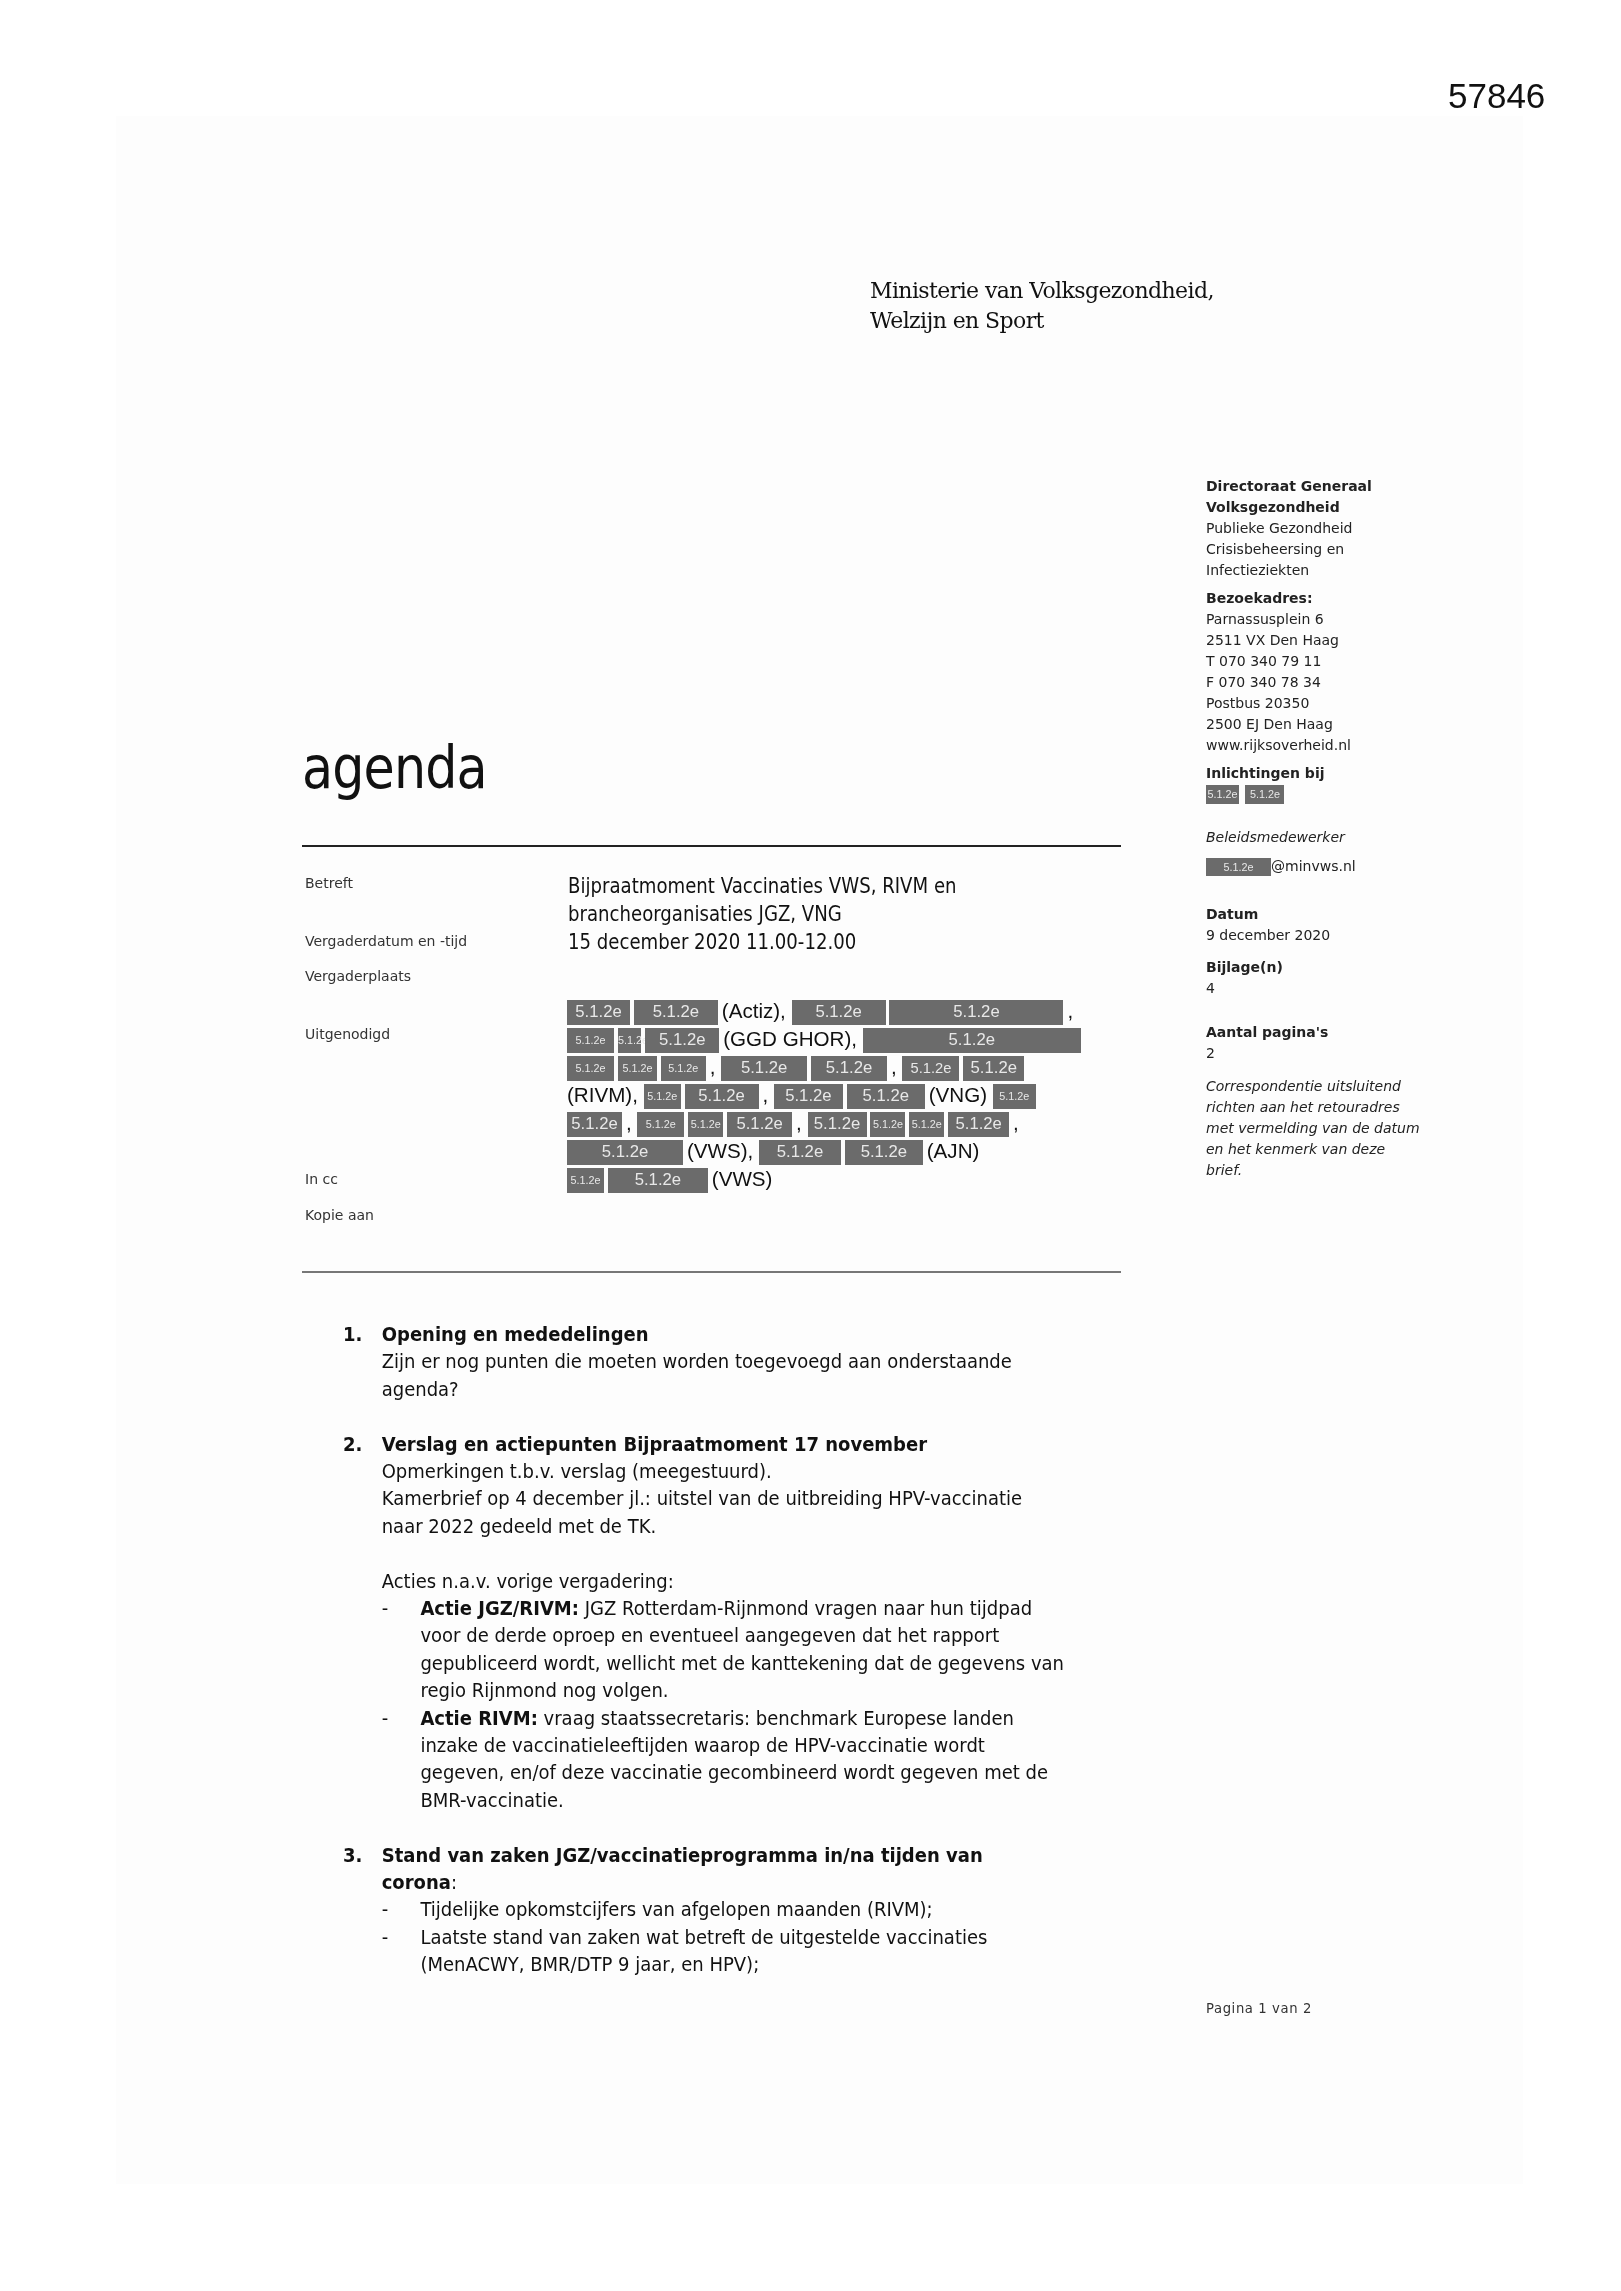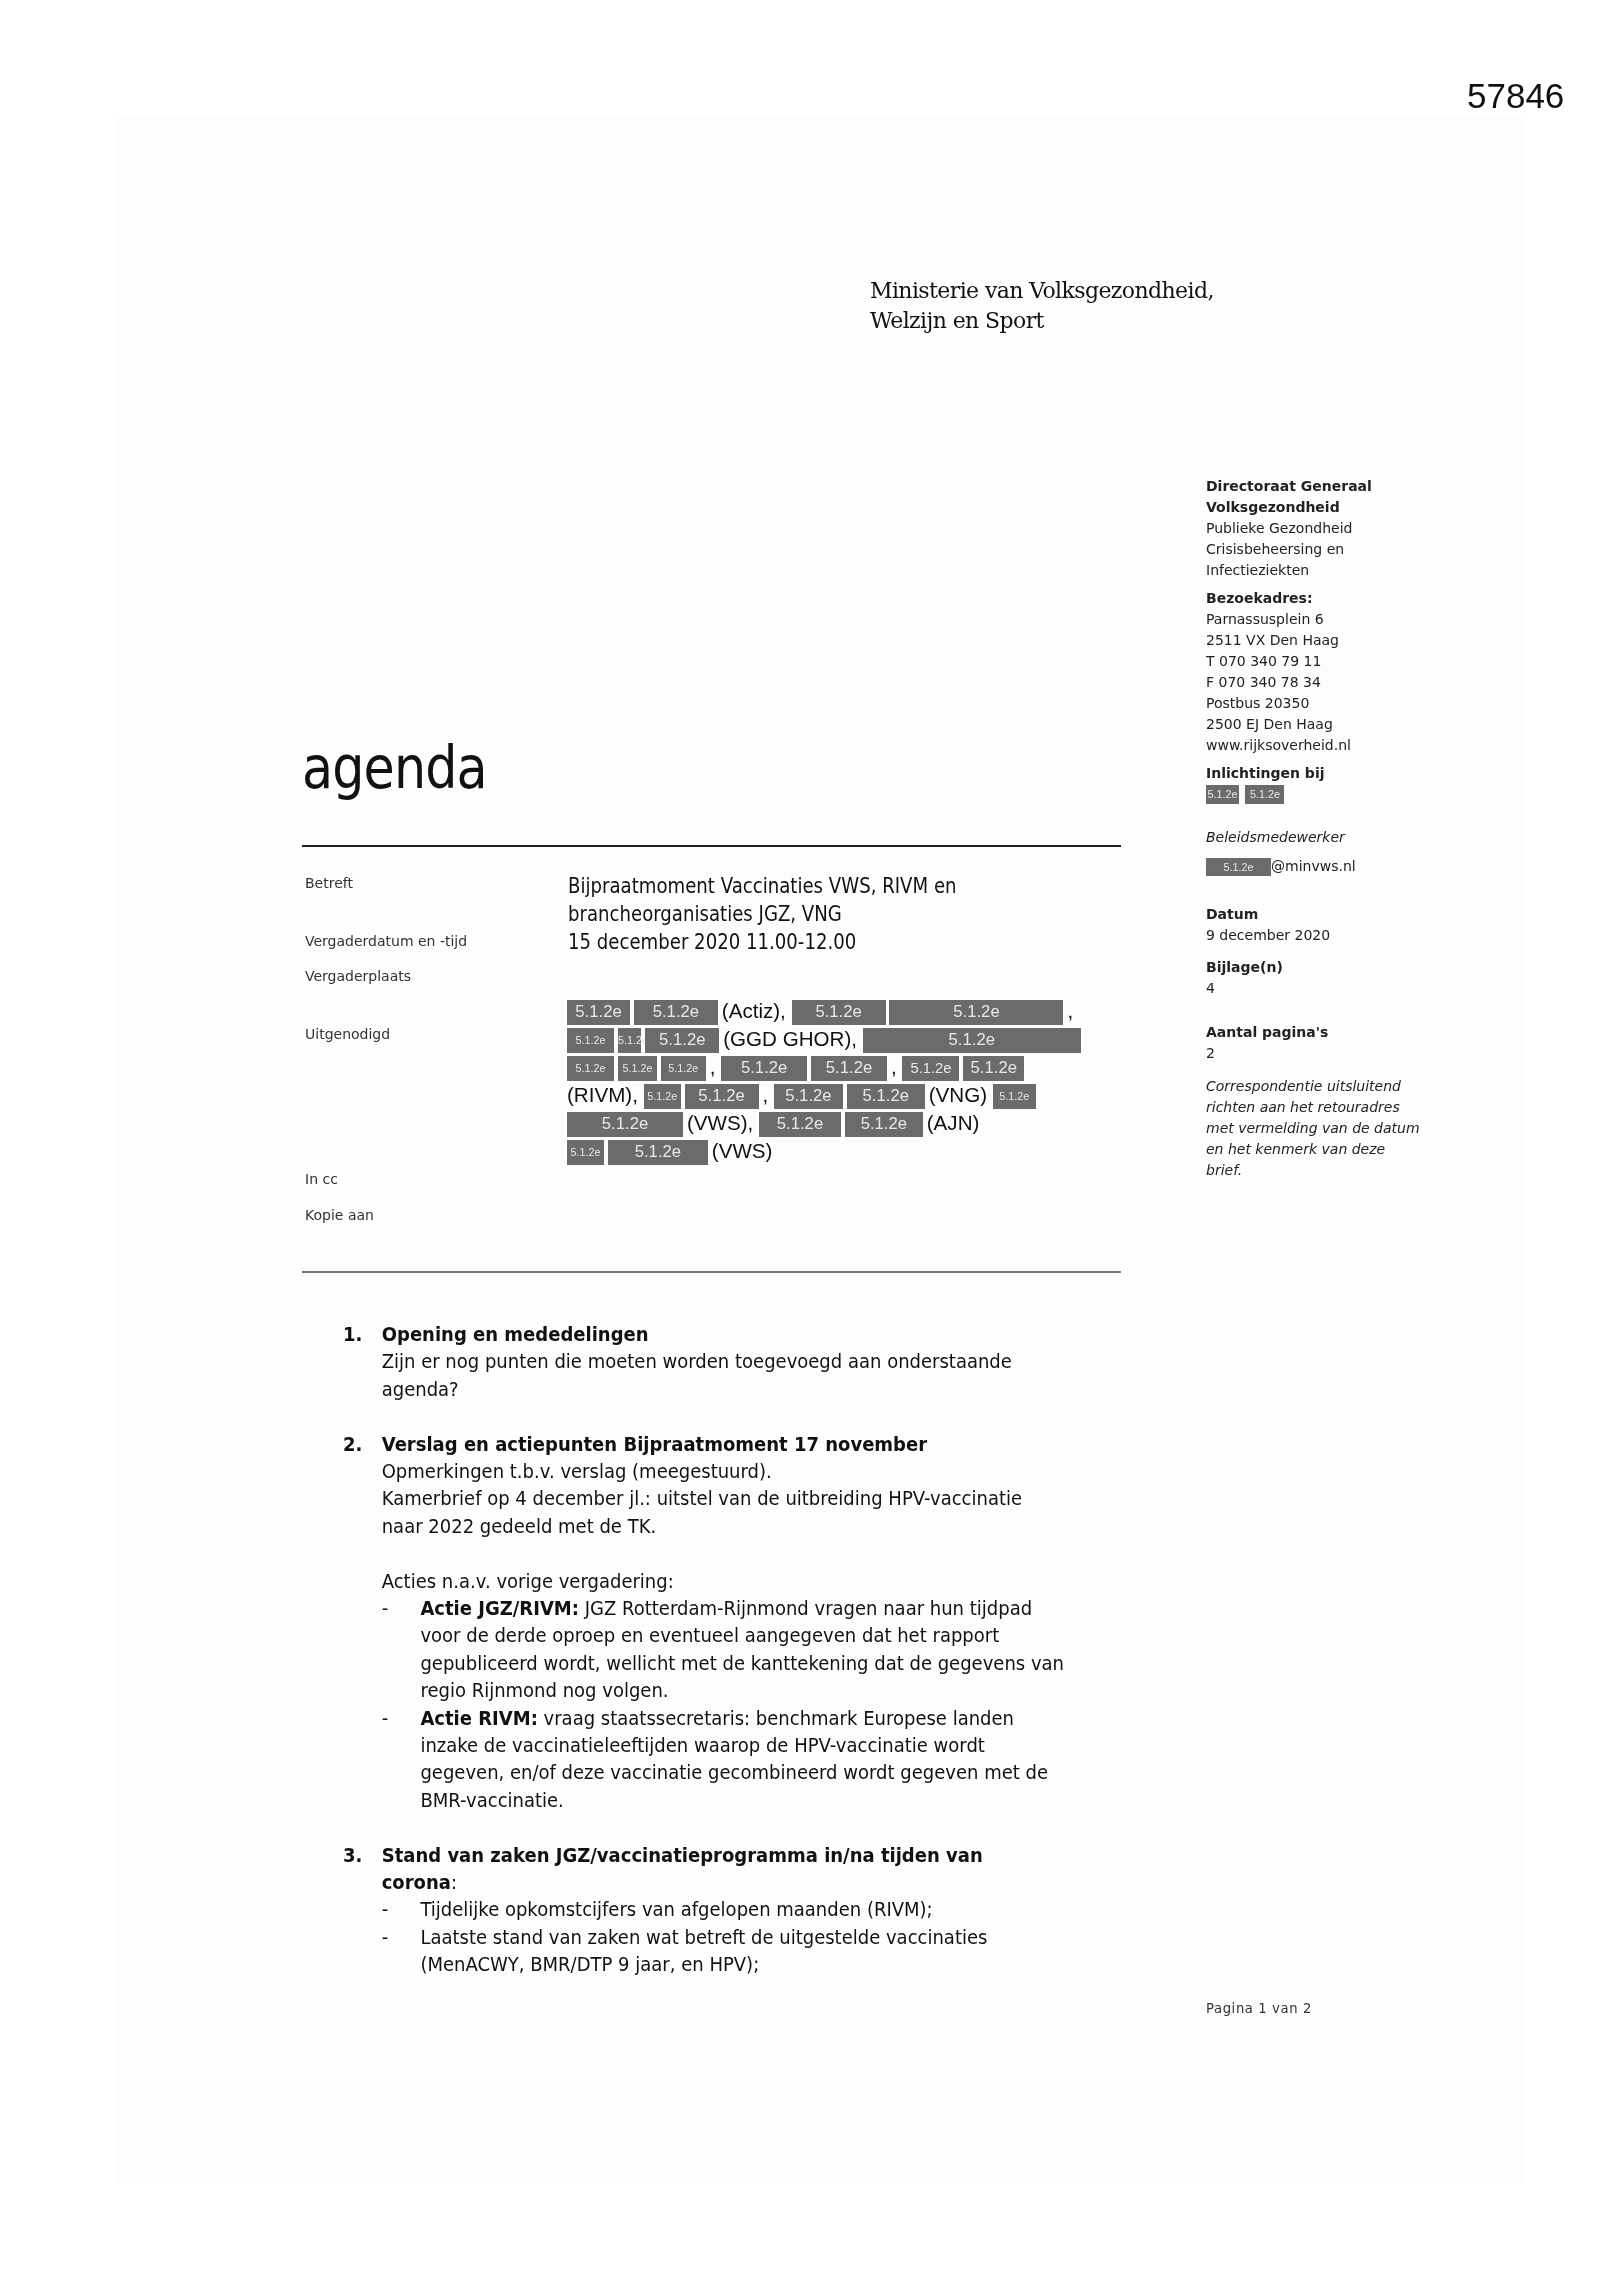--- a/index.html
+++ b/index.html
@@ -1,20 +1,20 @@
 <!DOCTYPE html>
 <html><head>
 <meta charset="utf-8">
 <style>
   * { box-sizing: border-box; margin: 0; padding: 0; }
   html, body { width: 1621px; height: 2292px; background: #ffffff; }
   body { position: relative; font-family: "DejaVu Sans", sans-serif; color: #111; overflow: hidden; }
   .scan-area { position: absolute; left: 116px; top: 116px; width: 1407px; height: 2068px; background: #fdfdfd; }
 
-  .docnum { position: absolute; left: 1448px; top: 76px; font-family: "Liberation Sans", sans-serif; font-size: 35px; color: #111; margin-left: 19px; }
+  .docnum { position: absolute; left: 1448px; top: 76px; font-family: "Liberation Sans", sans-serif; font-size: 35px; color: #111; }
 
   .ministry { position: absolute; left: 870px; top: 276px; font-family: "DejaVu Serif", serif; font-size: 22px; line-height: 30px; color: #111; letter-spacing: -0.6px; }
 
   .sidebar { position: absolute; left: 1206px; top: 476px; width: 294px; font-size: 14px; line-height: 21px; color: #222; }
   .sidebar .sb-title { font-weight: bold; }
   .sidebar .sb-block { margin-bottom: 6.9px; }
   .sidebar .it { font-style: italic; }
   .redact { display: inline-block; background: #6b6b6b; color: #e8e8e8; font-family: "Liberation Sans", sans-serif; text-align: center; vertical-align: middle; }
   .sidebar .redact { height: 18.6px; line-height: 18.6px; font-size: 10.8px; }
 
@@ -138,20 +138,25 @@
   <div class="inv-line">
     <span class="redact sm" style="width:47px;">5.1.2e</span><span class="redact sm" style="width:39px;">5.1.2e</span><span class="redact sm" style="width:45px;">5.1.2e</span><span>,</span>
     <span class="redact" style="width:86px;">5.1.2e</span><span class="redact" style="width:76px;">5.1.2e</span><span>,</span>
     <span class="redact" style="width:57px;font-size:14.7px;">5.1.2e</span><span class="redact" style="width:61px;">5.1.2e</span>
   </div>
   <div class="inv-line">
     <span>(RIVM),</span>
     <span class="redact sm" style="width:37px;">5.1.2e</span><span class="redact" style="width:74px;">5.1.2e</span><span>,</span>
     <span class="redact" style="width:69px;">5.1.2e</span><span class="redact" style="width:78px;">5.1.2e</span><span>(VNG)</span>
     <span class="redact sm" style="width:43px;">5.1.2e</span>
+  </div>
+  <div class="inv-line">
+    <span class="redact" style="width:55px;">5.1.2e</span><span>,</span>
+    <span class="redact sm" style="width:47px;">5.1.2e</span><span class="redact sm" style="width:35px;">5.1.2e</span><span class="redact" style="width:65px;">5.1.2e</span><span>,</span>
+    <span class="redact" style="width:59px;">5.1.2e</span><span class="redact sm" style="width:35px;">5.1.2e</span><span class="redact sm" style="width:35px;">5.1.2e</span><span class="redact" style="width:61px;">5.1.2e</span><span>,</span>
   </div>
   <div class="inv-line">
     <span class="redact" style="width:116px;">5.1.2e</span><span>(VWS),</span>
     <span class="redact" style="width:82px;">5.1.2e</span><span class="redact" style="width:78px;">5.1.2e</span><span>(AJN)</span>
   </div>
   <div class="inv-line">
     <span class="redact sm" style="width:37px;">5.1.2e</span><span class="redact" style="width:100px;">5.1.2e</span><span>(VWS)</span>
   </div>
 </div>
 

